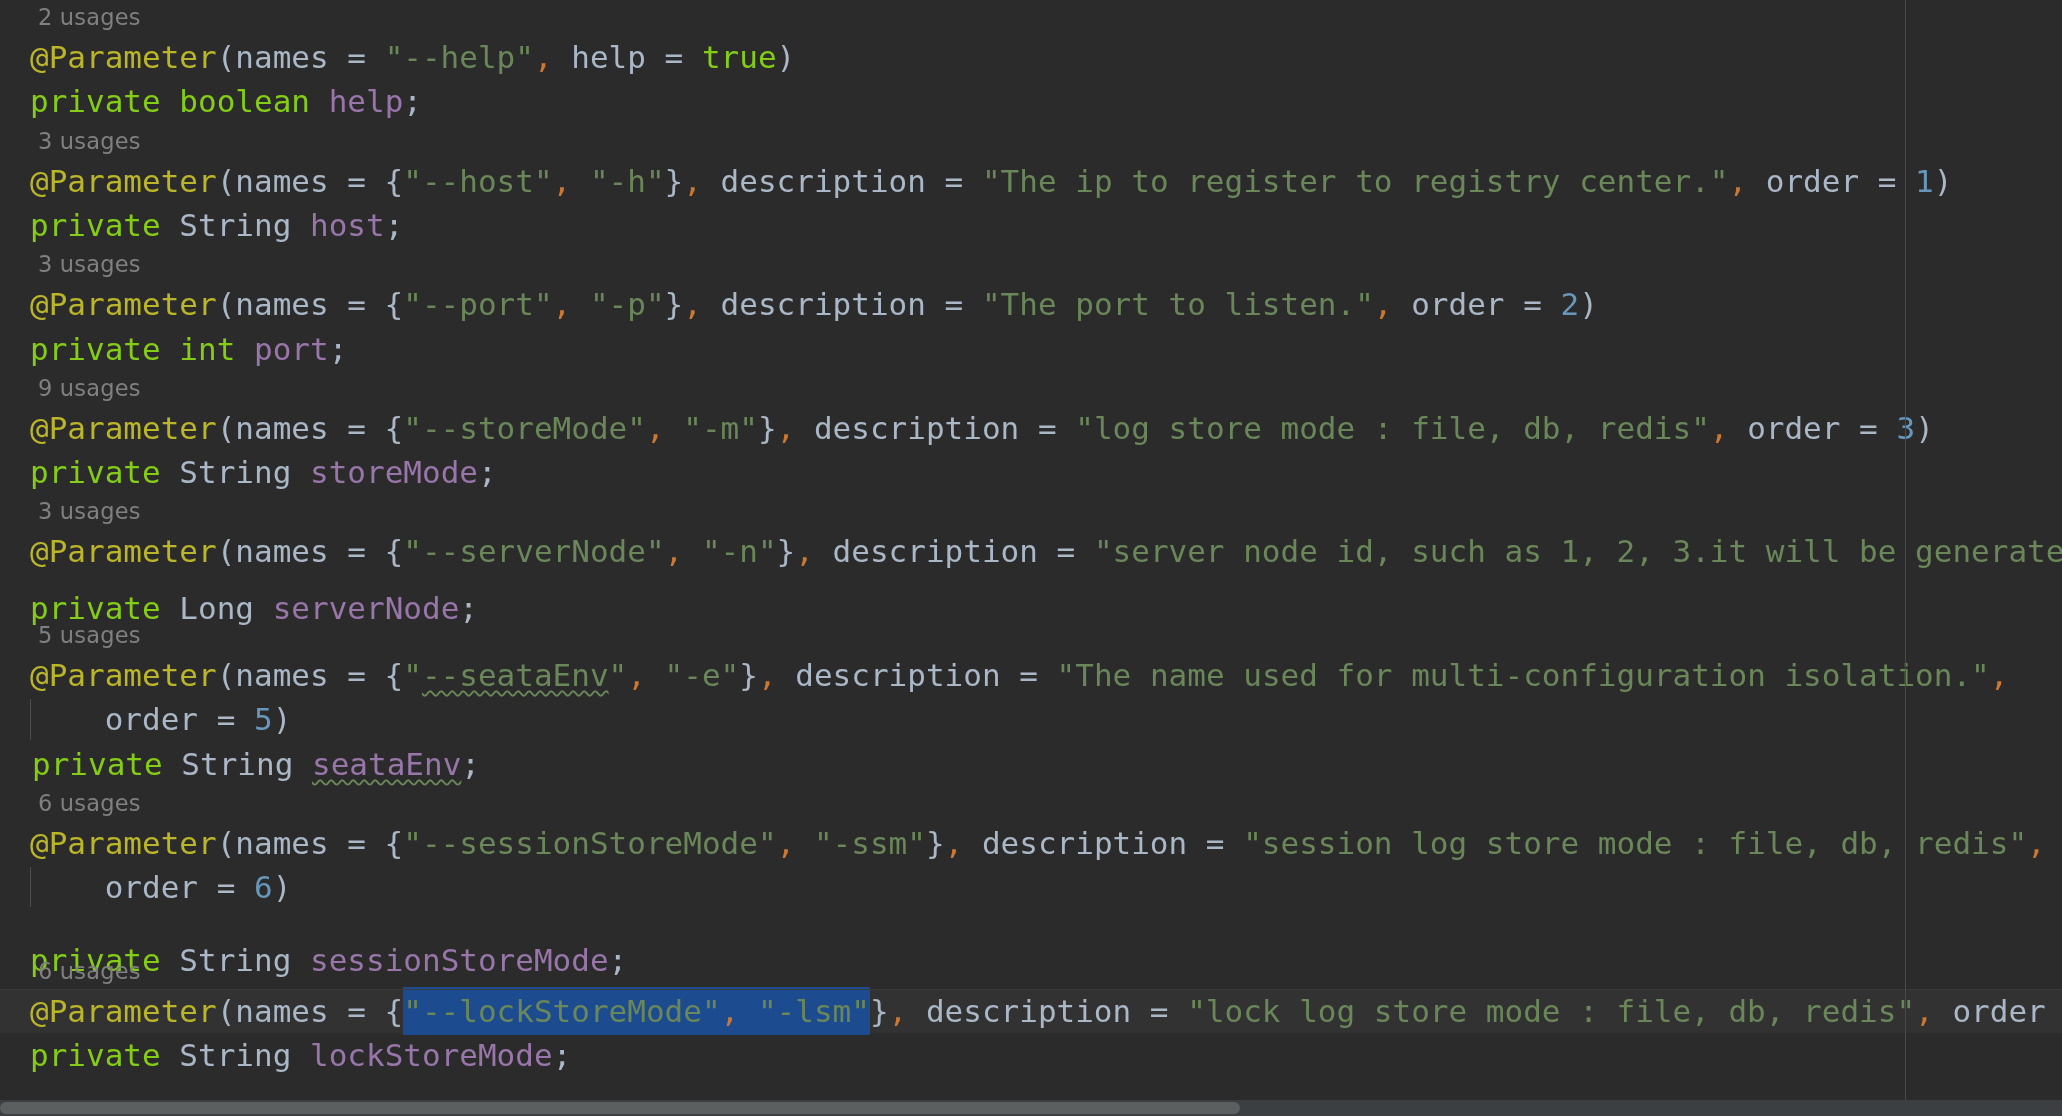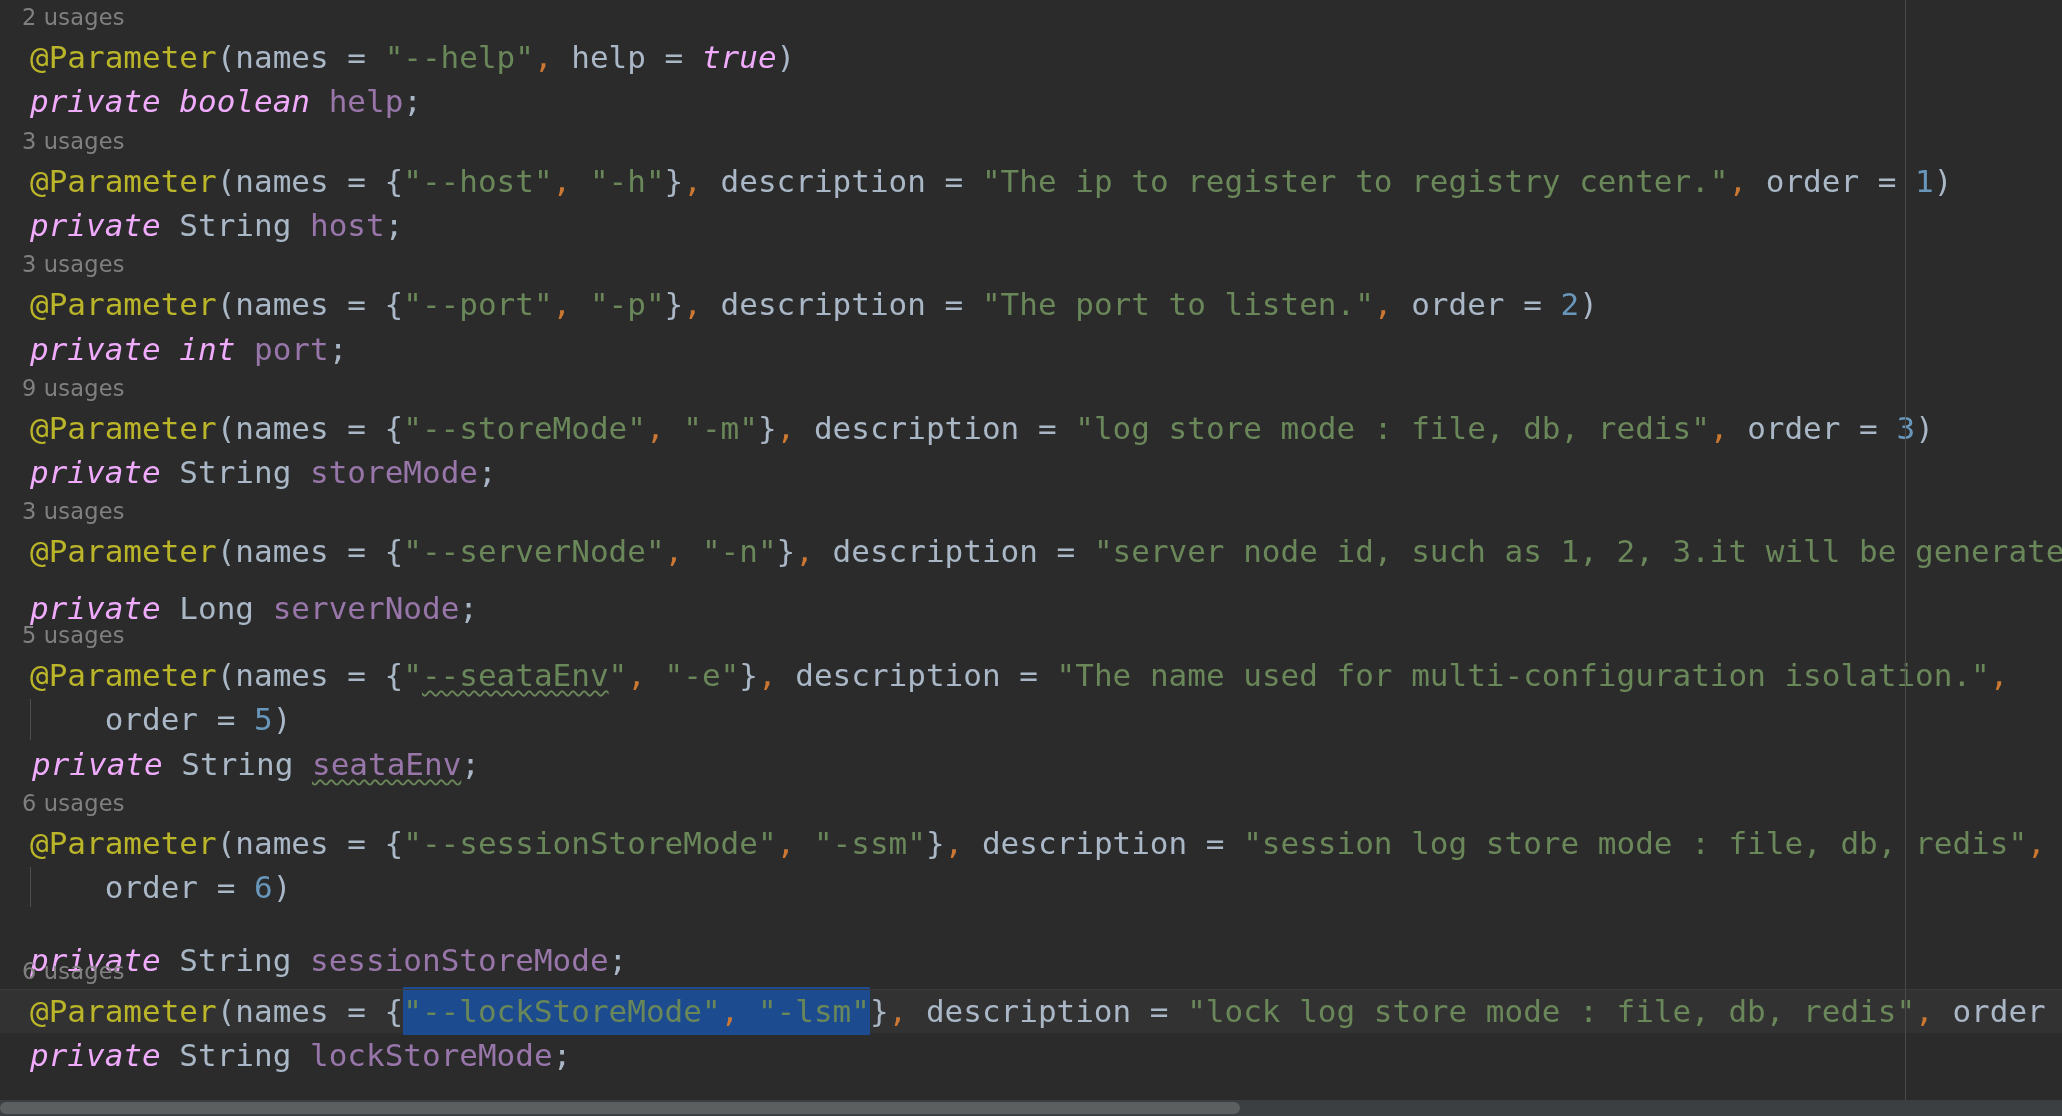--- a/index.html
+++ b/index.html
@@ -45,21 +45,21 @@
     font-size:31px;
     letter-spacing:0px;
     padding-left:30px;
   }
   .row.hint {
     height:35px;
     line-height:35px;
     font-size:22.5px;
     font-family:"DejaVu Sans","Liberation Sans",sans-serif;
     color:#808080;
-    padding-left:22px;
+    padding-left:38px;
     letter-spacing:0.2px;
   }
   .row.current-line {
     background:#323232;
   }
   .row.current-line::after {
     content:"";
     position:absolute; left:0; right:0; top:0;
     height:1px; background:#3a3a3a;
   }
@@ -69,21 +69,21 @@
     content:"";
     position:absolute;
     left:30px; top:2px; bottom:2px;
     width:1px;
     background:#4d5052;
   }
 
   
   .t-ann   { color:#bbb529; }           
   .t-def   { color:#a9b7c6; }           
-  .t-kw    { color:#f0abfc;font-style:italic; }           
+  .t-kw    { color:#84cc16; }           
   .t-str   { color:#6a8759; }           
   .t-num   { color:#6897bb; }           
   .t-fld   { color:#9876aa; }           
   .t-comma { color:#cc7832; }           
   .t-type  { color:#a9b7c6; }           
 
   
   .typo {
     position:relative;
     text-decoration: underline;

